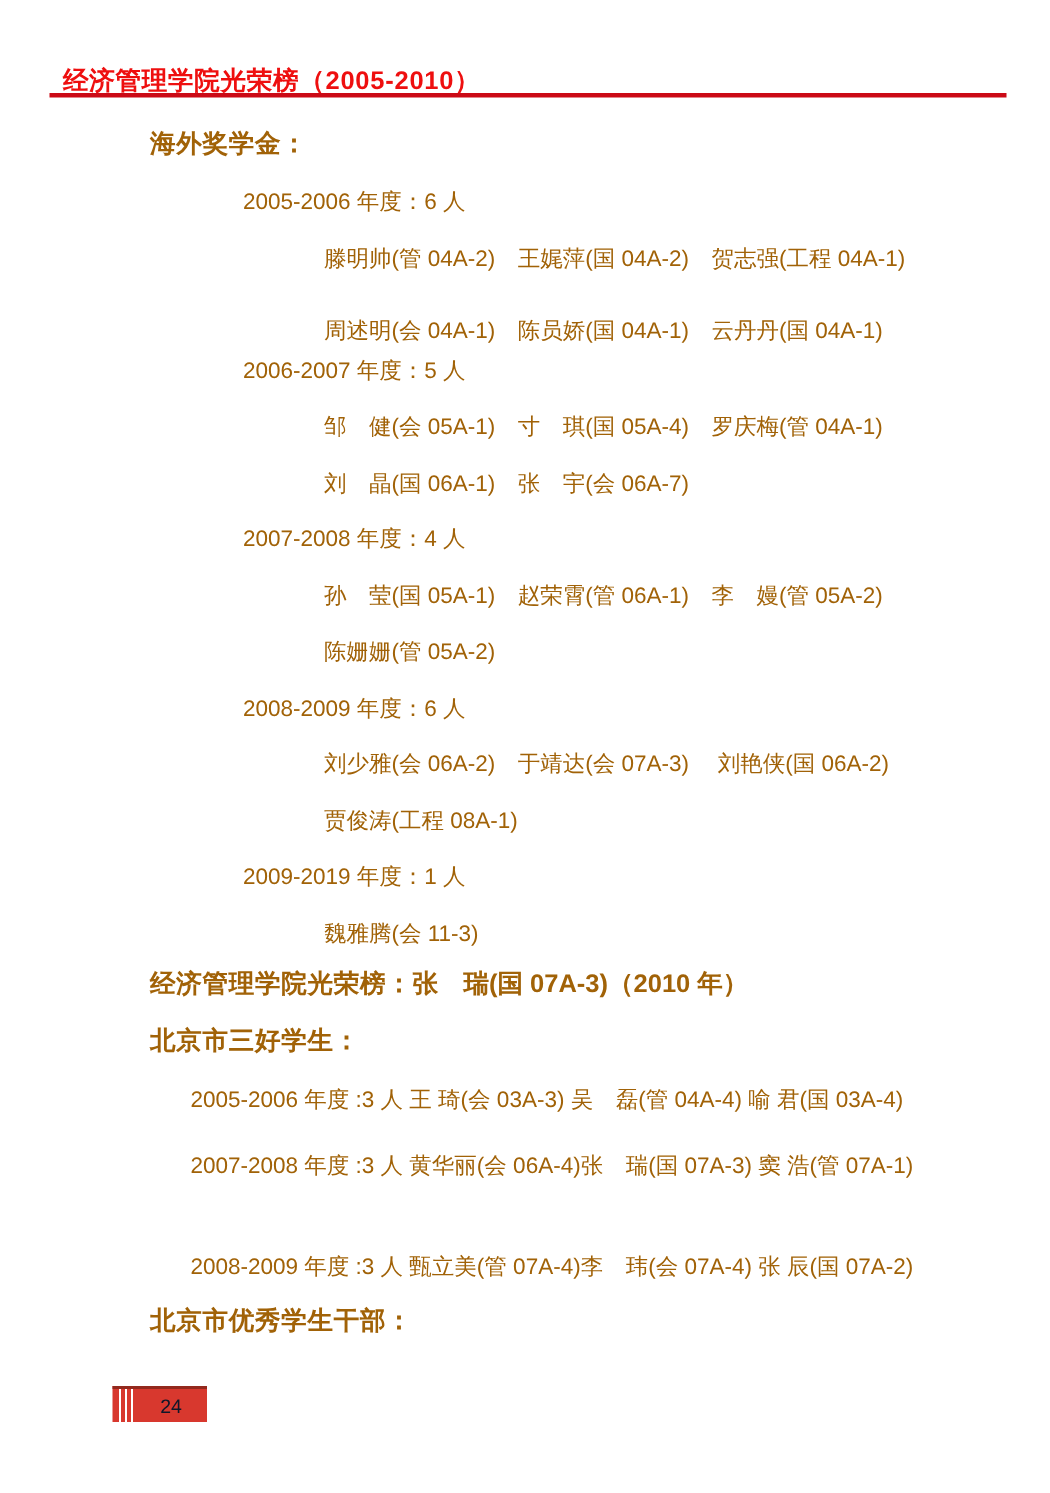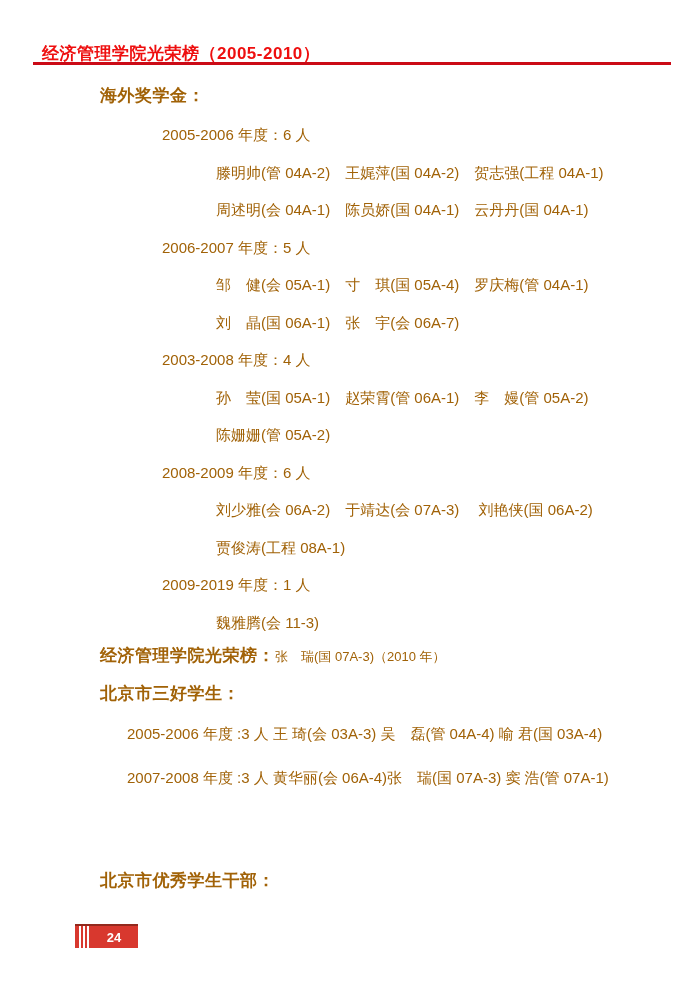--- a/index.html
+++ b/index.html
@@ -28,77 +28,78 @@
   .line {
     position: absolute;
     font-size: 15px; color: #a16207;
     white-space: pre; line-height: 18px; text-align: right;
   }
   .h1 { font-size: 17px; font-weight: bold; letter-spacing: 0.5px; }
   .indent-heading { left: 100px; }
   .indent-year { left: 135px; margin-left: 27px; }
   .indent-names { left: 204px; margin-left: 12px; }
   .indent-sub { left: 127px; }
-  .inline-rest { font-size: 13px; font-weight: normal; letter-spacing: 0; }
+  .inline-rest { font-size: 17px; font-weight: bold; letter-spacing: 0; }
 
   .footer-badge {
     position: absolute; left: 75px; top: 924px;
     width: 63px; height: 24px;
     background: #d8382e;
     border-top: 2px solid #93291d;
     box-sizing: border-box;
   }
   .footer-stripes {
     position: absolute; left: 2px; top: 0; bottom: 0; width: 13px;
     background: repeating-linear-gradient(90deg,
       rgba(0,0,0,0) 0 2.5px, #ffffff 2.5px 4px);
   }
   .footer-num {
     position: absolute; left: 15px; right: 0; top: 0; bottom: 0;
     display: flex; align-items: center; justify-content: center;
-    color: #ffffff; font-size: 13px; font-weight: bold;
+    color: #0f172a; font-size: 13px; font-weight: normal;
   }
 </style>
 </head>
 <body>
 
 <div class="page">
 
   <div class="doc-header">
     <div class="doc-title">经济管理学院光荣榜（2005-2010）</div>
     <div class="doc-rule"></div>
   </div>
 
   <div class="line h1 indent-heading" style="top:87px">海外奖学金：</div>
 
   <div class="line indent-year" style="top:126px">2005-2006 年度：6 人</div>
   <div class="line indent-names" style="top:164px">滕明帅(管 04A-2)　王娓萍(国 04A-2)　贺志强(工程 04A-1)</div>
-  <div class="line indent-names" style="top:201px">周述明(会 04A-1)　陈员娇(国 04A-1)　云丹丹(国 04A-1)</div>
+  <div class="line indent-names" style="top:212px">周述明(会 04A-1)　陈员娇(国 04A-1)　云丹丹(国 04A-1)</div>
 
   <div class="line indent-year" style="top:239px">2006-2007 年度：5 人</div>
   <div class="line indent-names" style="top:276px">邹　健(会 05A-1)　寸　琪(国 05A-4)　罗庆梅(管 04A-1)</div>
   <div class="line indent-names" style="top:314px">刘　晶(国 06A-1)　张　宇(会 06A-7)</div>
 
-  <div class="line indent-year" style="top:351px">2003-2008 年度：4 人</div>
+  <div class="line indent-year" style="top:351px">2007-2008 年度：4 人</div>
   <div class="line indent-names" style="top:389px">孙　莹(国 05A-1)　赵荣霄(管 06A-1)　李　嫚(管 05A-2)</div>
   <div class="line indent-names" style="top:426px">陈姗姗(管 05A-2)</div>
 
   <div class="line indent-year" style="top:464px">2008-2009 年度：6 人</div>
   <div class="line indent-names" style="top:501px">刘少雅(会 06A-2)　于靖达(会 07A-3)　 刘艳侠(国 06A-2)</div>
   <div class="line indent-names" style="top:539px">贾俊涛(工程 08A-1)</div>
 
   <div class="line indent-year" style="top:576px">2009-2019 年度：1 人</div>
   <div class="line indent-names" style="top:614px">魏雅腾(会 11-3)</div>
 
   <div class="line indent-heading" style="top:647px"><span class="h1">经济管理学院光荣榜：</span><span class="inline-rest">张　瑞(国 07A-3)（2010 年）</span></div>
 
   <div class="line h1 indent-heading" style="top:685px">北京市三好学生：</div>
 
   <div class="line indent-sub" style="top:725px">2005-2006 年度 :3 人 王 琦(会 03A-3) 吴　磊(管 04A-4) 喻 君(国 03A-4)</div>
   <div class="line indent-sub" style="top:769px">2007-2008 年度 :3 人 黄华丽(会 06A-4)张　瑞(国 07A-3) 窦 浩(管 07A-1)</div>
+  <div class="line indent-sub" style="top:836px">2008-2009 年度 :3 人 甄立美(管 07A-4)李　玮(会 07A-4) 张 辰(国 07A-2)</div>
 
   <div class="line h1 indent-heading" style="top:872px">北京市优秀学生干部：</div>
 
   <div class="footer-badge">
     <div class="footer-stripes"></div>
     <div class="footer-num">24</div>
   </div>
 
 </div>
 

